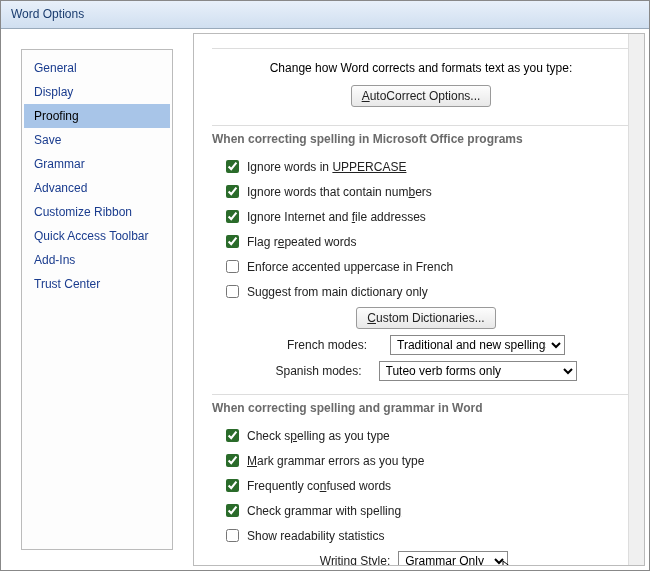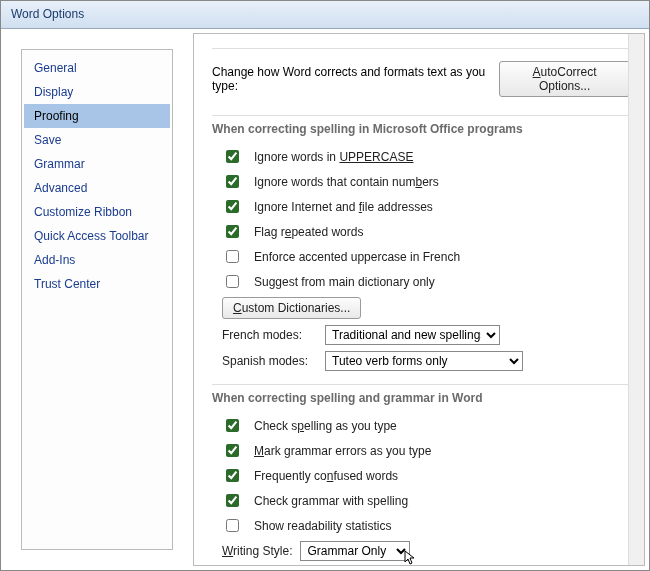--- a/index.html
+++ b/index.html
@@ -5,30 +5,30 @@
 * { box-sizing: border-box; font-family: "Segoe UI", Tahoma, sans-serif; font-size: 12px; }
 body { margin: 0; background: #fff; width: 650px; height: 571px; overflow: hidden; }
 .window { width: 650px; height: 571px; border: 1px solid #888; background: #fff; }
 .titlebar { height: 28px; background: linear-gradient(#e8f0fa, #d0dff0); border-bottom: 1px solid #9ab; padding: 6px 10px; color: #1a3c6e; font-weight: normal; }
 .body { display: flex; height: calc(100% - 28px); }
 .sidebar { width: 152px; border-right: 1px solid #ccc; padding: 6px 2px; background: #fdfdfd; margin:20px; border:1px solid #bbb;}
 .sidebar-item { padding: 5px 10px; color: #1a3c8e; cursor: pointer; }
 .sidebar-item.selected { background: #a8c5e8; color: #000; }
 .content { flex: 1; padding: 4px 0 0 0; overflow: hidden; margin:4px 4px 4px 0; border:1px solid #bbb; position:relative;}
 .content-inner { padding: 6px 14px 0 18px; height:100%; overflow:hidden;}
-.toprow { display: flex; align-items: center; gap: 10px; padding: 10px 0 14px 0; }
+.toprow { display: flex; align-items: center; gap: 10px; padding: 10px 0 14px 0; flex-direction: column; }
 .section-head { color: #6b6b6b; font-weight: bold; padding: 4px 0 8px 0; border-bottom: none; }
 .divider { border-top: 1px solid #ddd; margin: 4px 0 2px 0; }
-.opt { display: flex; align-items: center; gap: 12px; padding: 3px 0 3px 10px; }
+.opt { display: flex; align-items: center; gap: 5px; padding: 3px 0 3px 10px; }
 .opt input[type=checkbox] { width: 13px; height: 13px; accent-color: #2a6b2a; }
 .opt label { color: #222; }
 .u { text-decoration: underline; }
 .btn { background: linear-gradient(#fdfdfd,#e8e8e8); border: 1px solid #9a9a9a; border-radius: 3px; padding: 3px 10px; cursor: pointer; color: #222; }
 .btn.highlight { background: linear-gradient(#dff0ff,#b8dcf8); border-color: #6aa8d8; }
-.row { display: flex; align-items: center; gap: 8px; padding: 3px 0 3px 10px; }
+.row { display: flex; align-items: center; gap: 8px; padding: 3px 0 3px 10px; justify-content: center; }
 select { border: 1px solid #888; background: #fff; padding: 1px 2px; height: 20px; font-size:12px;}
 .label { color: #222; }
 .cursor { position: absolute; pointer-events:none;}
 .cursor svg { width: 16px; height: 16px; }
 .scrollhint { position:absolute; top:0; right:0; width:16px; height:100%; background:#f0f0f0; border-left:1px solid #ddd;}
 </style>
 </head>
 <body>
 
 <div class="window">

